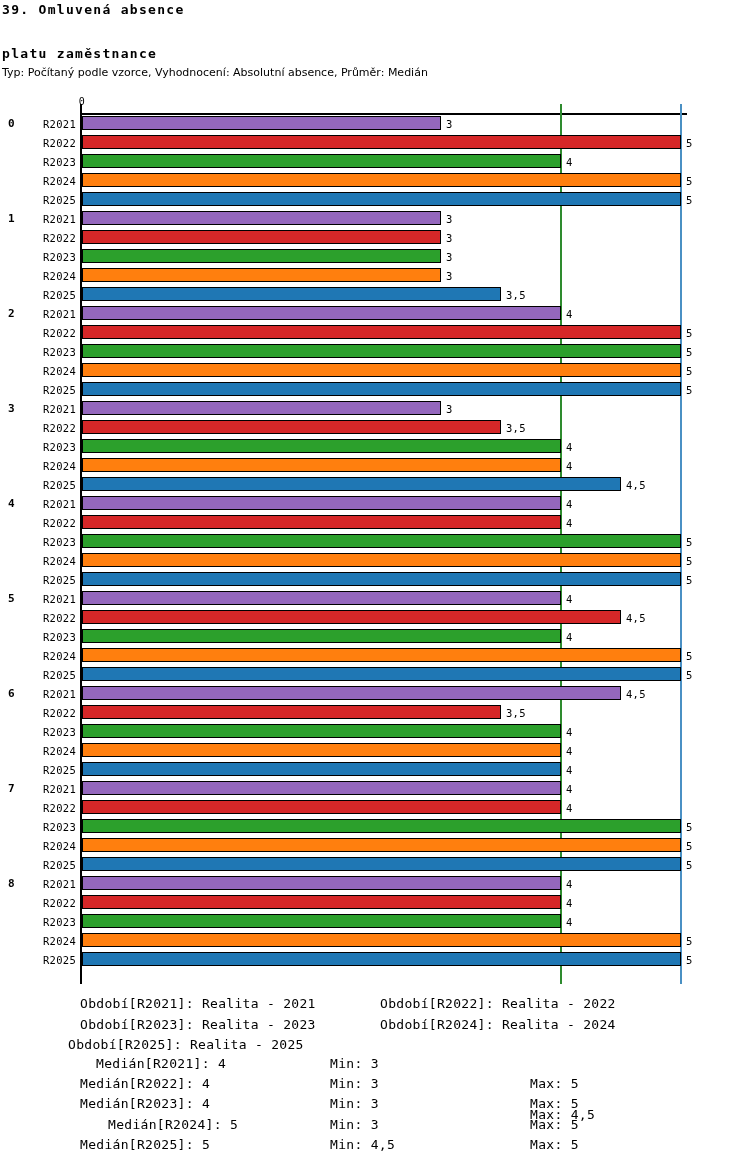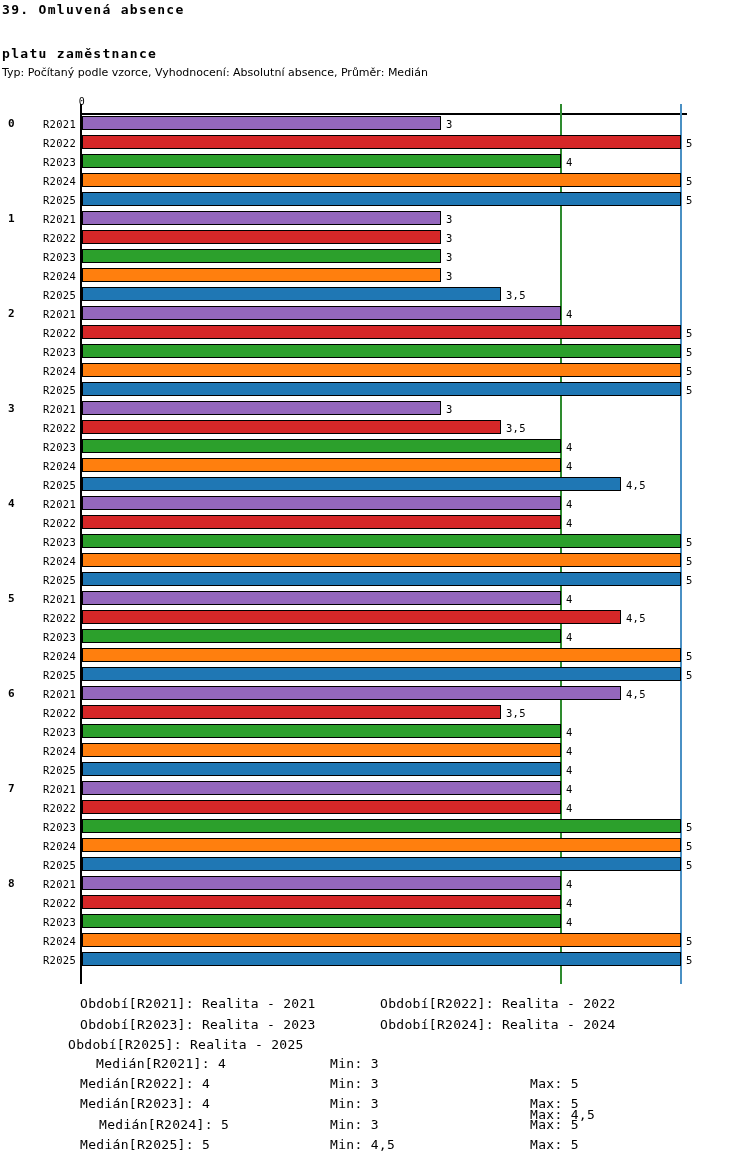--- a/index.html
+++ b/index.html
@@ -249,20 +249,20 @@
   <div id="stats">
       <div class="stat-item" style="left: 80px; top: 1056px; margin-left: 16px;">Medián[R2021]: 4</div>
       <div class="stat-item" style="left: 330px; top: 1056px;">Min: 3</div>
       <div class="stat-item" style="left: 530px; top: 1107px;">Max: 4,5</div>
       <div class="stat-item" style="left: 80px; top: 1076px;">Medián[R2022]: 4</div>
       <div class="stat-item" style="left: 330px; top: 1076px;">Min: 3</div>
       <div class="stat-item" style="left: 530px; top: 1076px;">Max: 5</div>
       <div class="stat-item" style="left: 80px; top: 1096px;">Medián[R2023]: 4</div>
       <div class="stat-item" style="left: 330px; top: 1096px;">Min: 3</div>
       <div class="stat-item" style="left: 530px; top: 1096px;">Max: 5</div>
-      <div class="stat-item" style="left: 83px; top: 1117px; padding-left: 16px;">Medián[R2024]: 5</div>
+      <div class="stat-item" style="left: 92px; top: 1117px; padding-left: 16px;">Medián[R2024]: 5</div>
       <div class="stat-item" style="left: 330px; top: 1117px;">Min: 3</div>
       <div class="stat-item" style="left: 530px; top: 1117px;">Max: 5</div>
       <div class="stat-item" style="left: 80px; top: 1137px;">Medián[R2025]: 5</div>
       <div class="stat-item" style="left: 330px; top: 1137px;">Min: 4,5</div>
       <div class="stat-item" style="left: 530px; top: 1137px;">Max: 5</div>
     </div>
 </div>
 
 </body></html>

